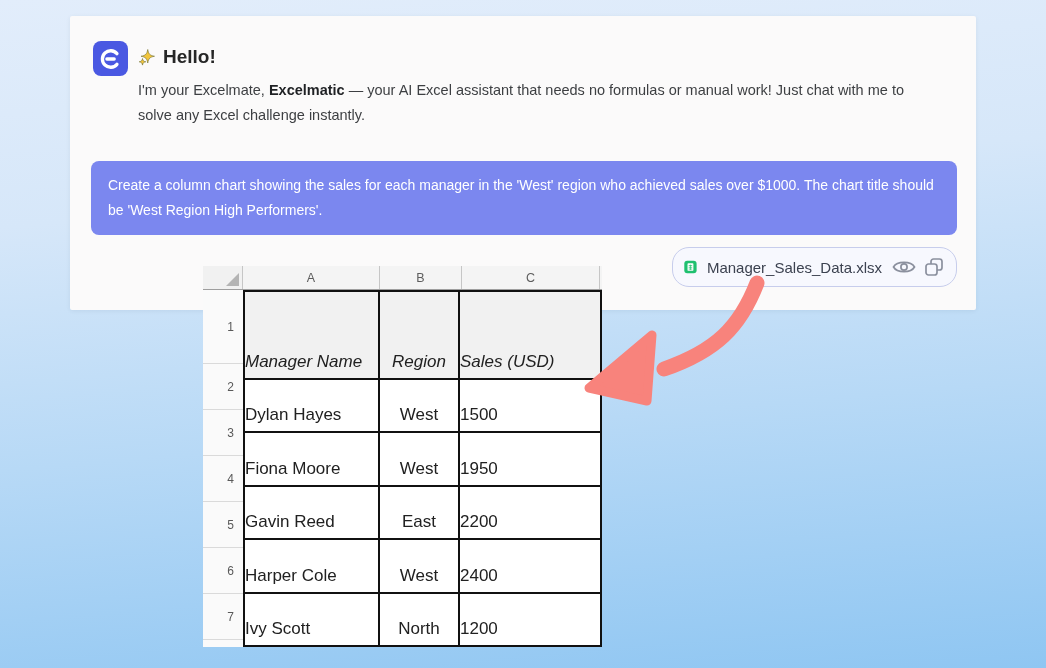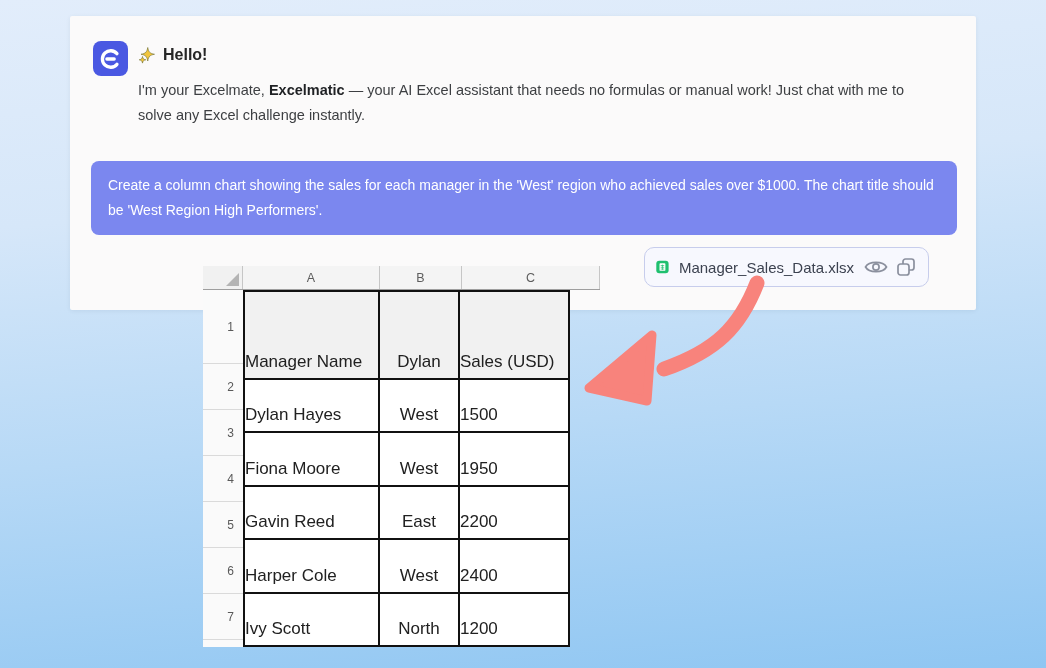--- a/index.html
+++ b/index.html
@@ -23,45 +23,45 @@
   .logo {
     position: absolute; left: 23px; top: 25px;
     width: 35px; height: 35px; border-radius: 8px;
     background: #4a58e2;
     display: flex; align-items: center; justify-content: center;
   }
   .greeting-row {
     position: absolute; left: 68px; top: 30px;
     display: flex; align-items: center; gap: 7px;
   }
-  .greeting-text { font-size: 16px; font-weight: bold; color: #262626; }
+  .greeting-text { font-size: 19px; font-weight: bold; color: #262626; }
   .intro {
     position: absolute; left: 68px; top: 62px; width: 802px;
     font-size: 14.5px; line-height: 25px; color: #3d3f42;
   }
   .intro b { color: #1f2124; }
 
   
   .bubble {
     position: absolute; left: 91px; top: 161px;
     width: 866px; min-height: 72px;
     background: #7b87ef;
     border-radius: 8px;
     padding: 12px 17px;
     color: #ffffff;
     font-size: 14px; line-height: 25px;
   }
 
   
   .chip {
-    position: absolute; left: 644px; top: 247px;
+    position: absolute; left: 672px; top: 247px;
     width: 285px; height: 40px;
     background: #f7f8fe;
     border: 1.5px solid #c7cdec;
-    border-radius: 10px;
+    border-radius: 17px;
     display: flex; align-items: center;
     padding: 0 12px 0 11px; gap: 10px;
     cursor: pointer;
   }
   .chip-name { font-size: 15px; color: #3c4250; white-space: nowrap; }
   .chip-actions { margin-left: auto; display: flex; align-items: center; gap: 8px; }
   .chip-actions svg { display: block; cursor: pointer; }
 
   
   .sheet { position: absolute; left: 203px; top: 266px; }
@@ -98,25 +98,25 @@
   .gutter-cell.rn { height: 46px; }
   .gutter-tail { height: 7px; }
 
   table.grid { border-collapse: collapse; background: #ffffff; }
   table.grid td {
     border: 2.5px solid #111111;
     font-size: 17px; color: #212121;
     vertical-align: bottom;
     padding: 0 0 6px 0;
   }
-  table.grid tr.hdr td { height: 71px; background: #f1f1f1; }
+  table.grid tr.hdr td { height: 71px; background: #f1f1f1; font-style: italic; }
   table.grid tr.data td { height: 43px; }
   td.col-a { width: 135px; padding-left: 13px; }
   td.col-b { width: 80px; text-align: center; }
-  td.col-c { width: 110px; padding-left: 21px; margin-top: 40px; }
+  td.col-c { width: 142px; padding-left: 21px; margin-top: 40px; }
 
   
   .arrow-overlay {
     position: absolute; left: 0; top: 0;
     width: 1046px; height: 668px;
     pointer-events: none;
   }
 </style>
 </head>
 <body>
@@ -179,21 +179,21 @@
       <div class="gutter-cell rn">4</div>
       <div class="gutter-cell rn">5</div>
       <div class="gutter-cell rn">6</div>
       <div class="gutter-cell rn">7</div>
       <div class="gutter-tail"></div>
     </div>
     <table class="grid">
       <tbody>
           <tr class="hdr">
         <td class="col-a">Manager Name</td>
-        <td class="col-b">Dylan</td>
+        <td class="col-b">Region</td>
         <td class="col-c">Sales (USD)</td>
       </tr>
       <tr class="data">
         <td class="col-a">Dylan Hayes</td>
         <td class="col-b">West</td>
         <td class="col-c">1500</td>
       </tr>
       <tr class="data">
         <td class="col-a">Fiona Moore</td>
         <td class="col-b">West</td>

